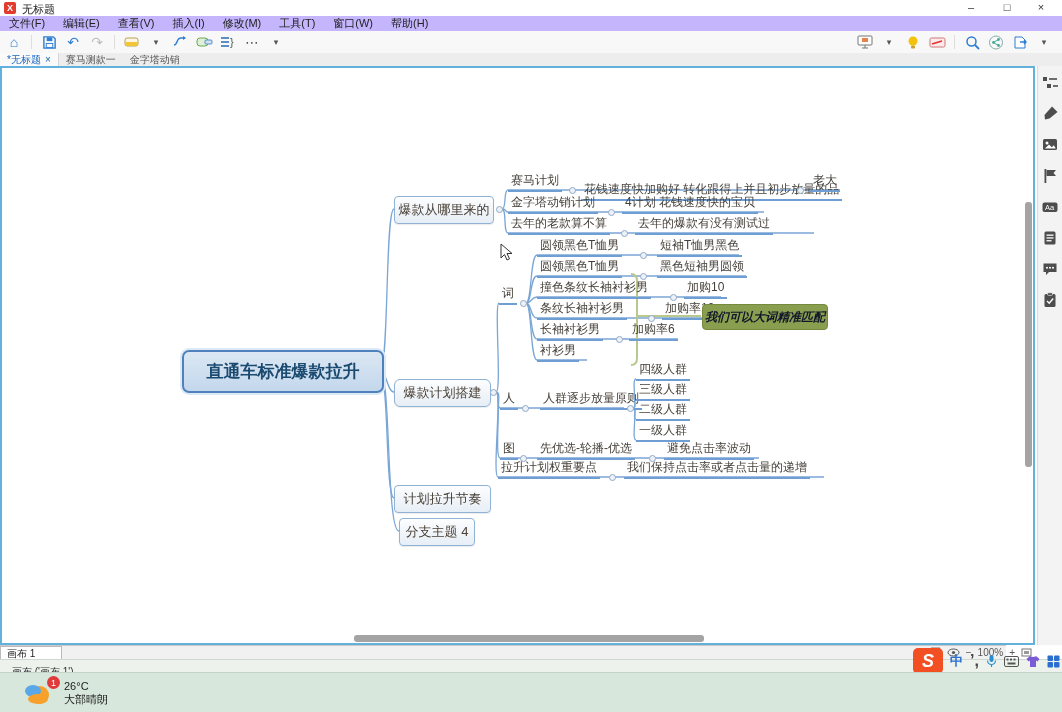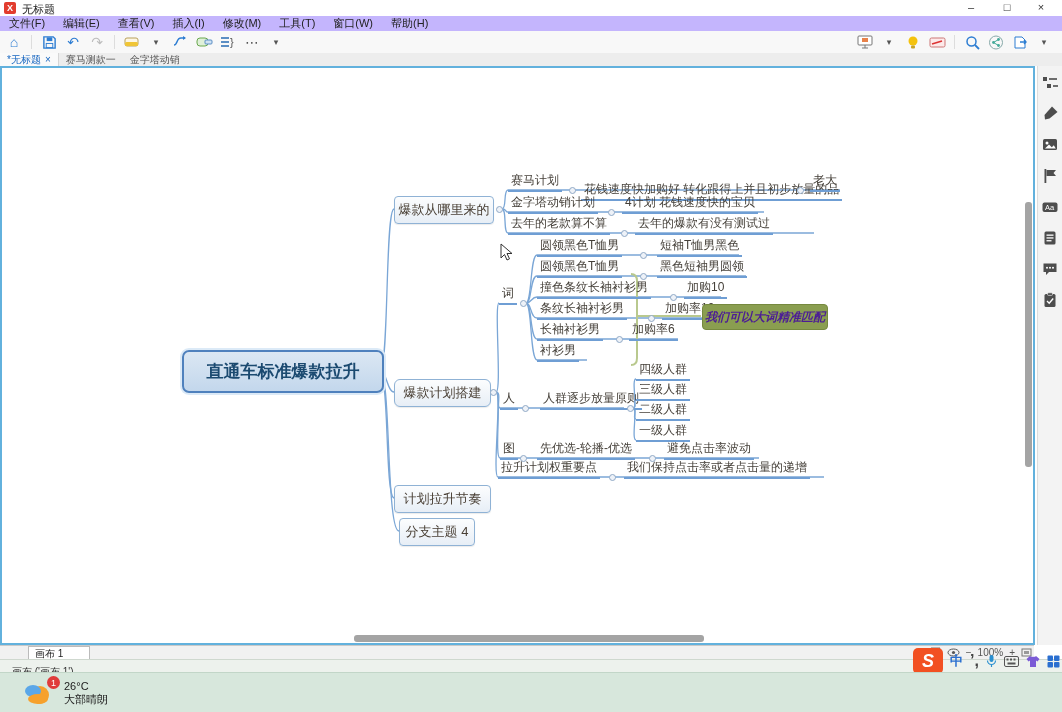--- a/index.html
+++ b/index.html
@@ -17,26 +17,26 @@
   #tabbar{left:0;top:53px;width:1062px;height:13px;background:#ededed;display:flex;font-size:10px;align-items:stretch;}
   .dtab{display:flex;align-items:center;padding:0 7px;color:#555;}
   .dtab.active{background:#fafafa;color:#1766c0;border-right:1px solid #d5d5d5;}
   .dtab.active .x{color:#1766c0;margin-left:4px;}
   
   #canvas{left:0;top:66px;width:1035px;height:579px;background:#fff;border:2px solid #62b1dd;box-sizing:border-box;overflow:hidden;}
   .n{position:absolute;font-size:12px;color:#443f38;border-bottom:2px solid #6f9ed4;padding:0 3px 2px 3px;white-space:nowrap;line-height:15px;}
   .bx{position:absolute;border:1px solid #8fb2d5;border-radius:4px;background:linear-gradient(#fcfdfe,#e7eef6);box-shadow:0 1px 1px rgba(0,0,0,.08);display:flex;align-items:center;justify-content:center;font-size:13px;color:#4a4036;white-space:nowrap;}
   .gc{position:absolute;width:7px;height:7px;border:1px solid #90a9c6;border-radius:50%;background:#eef2f8;box-sizing:border-box;}
   #central{left:180px;top:282px;width:198px;height:39px;background:linear-gradient(#dbe7f3,#c3d7ec);border:2px solid #4f81bd;border-radius:7px;display:flex;align-items:center;justify-content:center;font-size:17px;font-weight:bold;color:#1b4a70;box-shadow:0 0 0 2px #dceaf7;}
-  #callout{left:700px;top:236px;width:124px;height:24px;background:#8a9e50;border:1px solid #76893f;border-radius:4px;display:flex;align-items:center;justify-content:center;font-size:12px;font-style:italic;font-weight:bold;color:#4c1d95;}
+  #callout{left:700px;top:236px;width:124px;height:24px;background:#8a9e50;border:1px solid #76893f;border-radius:4px;display:flex;align-items:center;justify-content:center;font-size:12px;font-style:italic;font-weight:bold;color:#0f172a;}
   
   #rightpanel{left:1037px;top:66px;width:25px;height:579px;background:#f3f3f3;border-left:1px solid #ddd;display:flex;flex-direction:column;align-items:center;padding-top:8px;box-sizing:border-box;gap:13px;}
   .pico{width:18px;height:18px;}
   
-  #sheetbar{left:0;top:645px;width:1006px;height:14px;background:#f1f1f1;border-top:1px solid #c9c9c9;font-size:10px;display:flex;align-items:flex-start;padding-left:28px;}
+  #sheetbar{left:0;top:645px;width:1006px;height:14px;background:#f1f1f1;border-top:1px solid #c9c9c9;font-size:10px;display:flex;align-items:flex-start;}
   .sheettab{background:#fff;border:1px solid #bbb;border-bottom:none;height:13px;display:flex;align-items:center;padding:0 26px 0 6px;color:#222;}
   #sheetzoom{position:absolute;right:30px;top:645px;height:14px;display:flex;align-items:center;gap:6px;color:#555;font-size:10px;}
   #statusbar{left:0;top:659px;width:1062px;height:25px;background:#edf2ed;border-top:1px solid #cfd8cf;font-size:10px;color:#333;display:flex;align-items:center;padding-left:12px;box-sizing:border-box;}
   
   #taskbar{left:0;top:672px;width:1062px;height:40px;background:#d7e7dc;border-top:1px solid #c2d6c8;}
   #sogou{position:absolute;right:2px;top:650px;height:22px;display:flex;align-items:center;gap:7px;background:transparent;}
   .scroll{position:absolute;background:#a4a4a4;border-radius:3px;}
   svg{display:block;}
 </style>
 </head>

